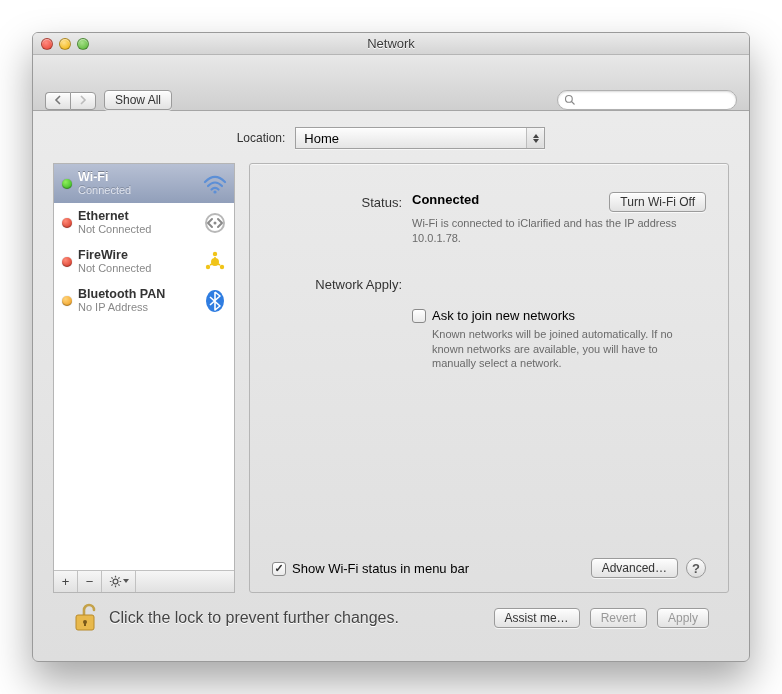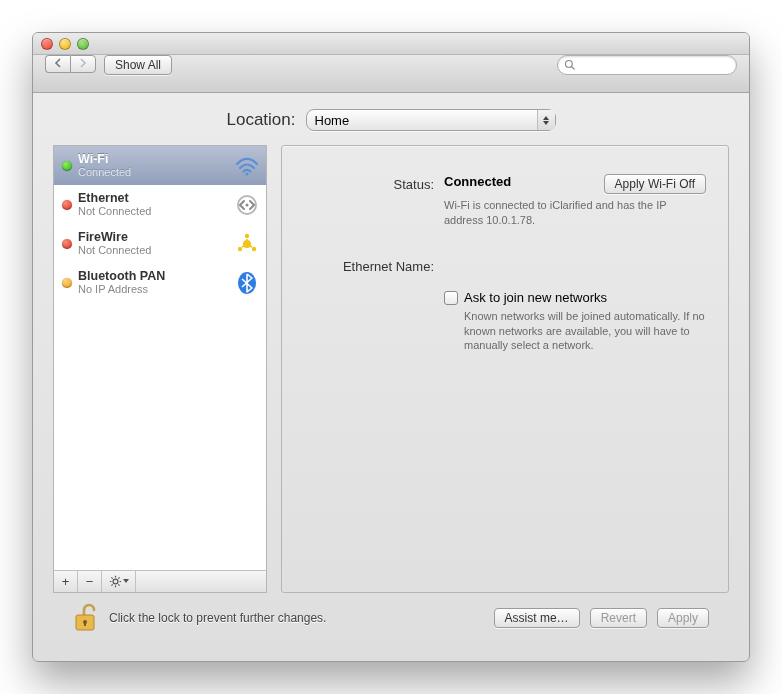--- a/index.html
+++ b/index.html
@@ -32,25 +32,25 @@
     align-items: center;
     position: relative;
   }
   .traffic { display: flex; gap: 6px; padding-left: 8px; }
   .dot { width: 12px; height: 12px; border-radius: 50%; border: 0.5px solid rgba(0,0,0,0.3); box-shadow: inset 0 1px 1px rgba(255,255,255,0.5); }
   .dot.red { background: radial-gradient(circle at 40% 35%, #ff8a80, #e8402f); }
   .dot.yellow { background: radial-gradient(circle at 40% 35%, #ffe08a, #f0b000); }
   .dot.green { background: radial-gradient(circle at 40% 35%, #a8e08a, #52b52f); }
   .title { position: absolute; left: 0; right: 0; text-align: center; font-size: 13px; color: #3a3a3a; text-shadow: 0 1px 0 #fff; }
   .toolbar {
-    height: 38px;
+    height: 56px;
     background: linear-gradient(#e8e8e8, #cfcfcf);
     border-bottom: 1px solid #a5a5a5;
     display: flex;
-    align-items: flex-start;
+    align-items: flex-end;
     padding: 0 12px;
     gap: 8px;
   }
   .btn {
     background: linear-gradient(#fdfdfd, #e2e2e2);
     border: 1px solid #9b9b9b;
     border-radius: 4px;
     padding: 2px 10px;
     font-size: 12px;
     box-shadow: 0 1px 0 rgba(255,255,255,0.7), inset 0 1px 0 #fff;
@@ -78,25 +78,25 @@
     border: 1px solid #b0b0b0;
     border-radius: 10px;
     display: flex;
     align-items: center;
     padding: 0 6px;
     box-shadow: inset 0 1px 2px rgba(0,0,0,0.15);
   }
   .search svg { width: 12px; height: 12px; fill: #888; }
   .content { flex: 1; padding: 16px 20px 14px 20px; display: flex; flex-direction: column; }
   .location-row { display: flex; align-items: center; justify-content: center; gap: 10px; margin-bottom: 14px; }
-  .location-row label { color: #333; font-size: 17px; }
+  .location-row label { color: #333; font-size: 12px; }
   .select {
     background: linear-gradient(#fdfdfd, #e5e5e5);
     border: 1px solid #a0a0a0;
-    border-radius: 8px;
+    border-radius: 0;
     height: 22px;
     display: flex;
     align-items: center;
     padding: 0 22px 0 8px;
     font-size: 13px;
     position: relative;
     box-shadow: 0 1px 0 rgba(255,255,255,0.6), inset 0 1px 0 #fff;
   }
   .select .arrows {
     position: absolute; right: 0; top: 0; bottom: 0; width: 18px;
@@ -104,21 +104,21 @@
     display: flex; flex-direction: column; justify-content: center; align-items: center;
     gap: 1px;
     background: linear-gradient(#f3f3f3, #dcdcdc);
     border-radius: 0 4px 4px 0;
   }
   .select .arrows .tri { width: 0; height: 0; border-left: 3px solid transparent; border-right: 3px solid transparent; }
   .select .arrows .up { border-bottom: 4px solid #444; }
   .select .arrows .down { border-top: 4px solid #444; }
   .body { flex: 1; display: flex; gap: 14px; }
   .sidebar {
-    width: 214px;
+    width: 182px;
     background: #fff;
     border: 1px solid #b5b5b5;
     border-radius: 0;
     box-shadow: inset 0 1px 0 #fff;
     display: flex;
     flex-direction: column;
   }
   .svc-list { flex: 1; overflow: hidden; }
   .svc {
     display: flex;
@@ -184,33 +184,34 @@
     border: 1px solid #999; display:flex; align-items:center; justify-content:center;
     font-size:13px; color:#555; font-weight:bold;
   }
   .footer {
     padding: 10px 20px 14px 20px;
     display: flex;
     align-items: center;
     gap: 10px;
   }
   .lock-icon { width: 26px; height: 30px; }
-  .footer-text { font-size: 12px; color: #444; text-shadow:0 1px 0 #fff; margin-right:auto; }
+  .footer-text { font-size: 16px; color: #444; text-shadow:0 1px 0 #fff; margin-right:auto; }
 </style>
 </head>
 <body>
 
 <div class="window">
 
   <div class="titlebar">
     <div class="traffic">
       <div class="dot red"></div>
       <div class="dot yellow"></div>
       <div class="dot green"></div>
     </div>
+    <div class="title">Network</div>
   </div>
 
   <div class="toolbar">
     <div class="segmented">
       <div class="seg">
         <svg width="8" height="10" viewBox="0 0 8 10">
             <path d="M6 1 L2 5 L6 9" fill="none" stroke="#777" stroke-width="1.6"></path>
           </svg>
       </div>
       <div class="seg">
@@ -335,43 +336,53 @@
         </div>
       </div>
 
       <div class="main">
 
         <div class="row">
           <div class="row-label">Status:</div>
           <div class="row-body">
             <div style="display:flex; align-items:flex-start; gap:18px;">
               <span class="status-val">Connected</span>
-              <div style="margin-left:auto" class="btn">Apply Wi-Fi Off</div>
+              <div style="margin-left:auto" class="btn">Turn Wi-Fi Off</div>
             </div>
             <div class="desc">Wi-Fi is connected to iClarified and has the IP address 10.0.1.78.</div>
           </div>
         </div>
 
         <div class="row" style="margin-top:18px">
-          <div class="row-label">Ethernet Name:</div>
+          <div class="row-label">Network Apply:</div>
         </div>
 
         <div class="row" style="margin-top:6px">
           <div class="row-label"></div>
           <div class="row-body">
             <div class="chk-row">
               <div class="chk"></div>
               <span>Ask to join new networks</span>
             </div>
             <div class="desc" style="margin-left:20px">Known networks will be joined automatically. If no known networks are available, you will have to manually select a network.</div>
           </div>
         </div>
 
         <div class="spacer"></div>
 
+        <div class="bottom-row">
+          <div class="chk-row" style="align-items:center">
+            <div class="chk checked"></div>
+            <span>Show Wi-Fi status in menu bar</span>
+          </div>
+          <div style="margin-left:auto; display:flex; gap:8px; align-items:center">
+            <div class="btn">Advanced…</div>
+            <div class="help">?</div>
+          </div>
+        </div>
 
       </div>
 
     </div>
 
     <div class="footer">
       <div class="lock-icon">
         <svg width="26" height="30" viewBox="0 0 26 30">
           <path d="M15 12 V7 a5 5 0 0 1 10 0" fill="none" stroke="#c4a24a" stroke-width="2.6" stroke-linecap="round" transform="translate(-4,0)"></path>
           <rect x="3" y="12" width="18" height="15" rx="2" fill="#e8b94d" stroke="#b88a2a"></rect>

